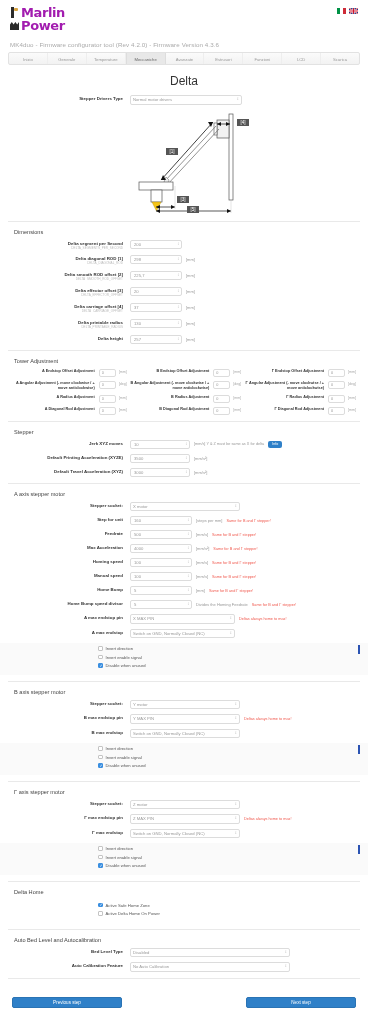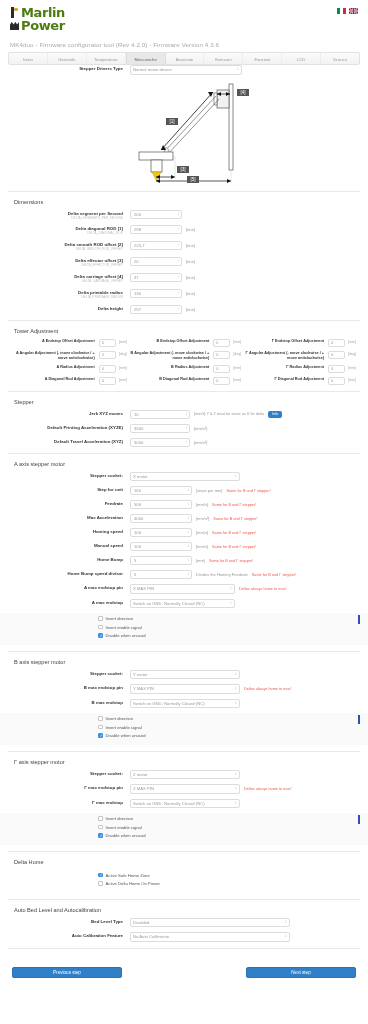--- a/index.html
+++ b/index.html
@@ -29,21 +29,21 @@
   .logo-mark::after{
     content:""; position:absolute; left:4px; top:1px; width:4px; height:3px;
     background:#d9a441; border-radius:1px;
   }
   .logo-mark2 { width:9px; height:11px; position:relative; flex:0 0 auto;}
   .logo-mark2::before{
     content:""; position:absolute; left:0px; top:2px; width:9px; height:8px;
     background:#2b2b2b;
     clip-path:polygon(0 100%,0 30%,20% 0,40% 30%,60% 0,80% 30%,100% 0,100% 100%);
   }
-  .logo-text { font-size:13px; font-weight:bold; color:#4d7c0f; letter-spacing:-0.4px;
+  .logo-text { font-size:13px; font-weight:bold; color:#a21caf; letter-spacing:-0.4px;
                font-family:"DejaVu Sans", sans-serif; }
   .flags { position:absolute; right:10px; top:8px; display:flex; gap:3px; }
   .flag { width:9px; height:6px; display:block; }
   .subtitle {
     color:#aaa; font-size:6.2px; margin:5px 0 0 10px; letter-spacing:0.1px;
   }
 
   
   .tabs {
     display:flex; margin:4px 8px 0 8px;
@@ -187,20 +187,21 @@
     <div class="tab">Generale</div>
     <div class="tab">Temperature</div>
     <div class="tab active">Meccaniche</div>
     <div class="tab">Avanzate</div>
     <div class="tab">Estrusori</div>
     <div class="tab">Funzioni</div>
     <div class="tab">LCD</div>
     <div class="tab">Scarica</div>
   </div>
 
+  <div class="page-title">Delta</div>
 
   <div class="section">
     <div class="frow">
       <div class="flabel">Stepper Drivers Type</div>
       <div class="fctrl">
         <span class="selwrap">
           <select class="sel" style="width:112px">
             <option>Normal motor drivers</option>
           </select>
         </span>

